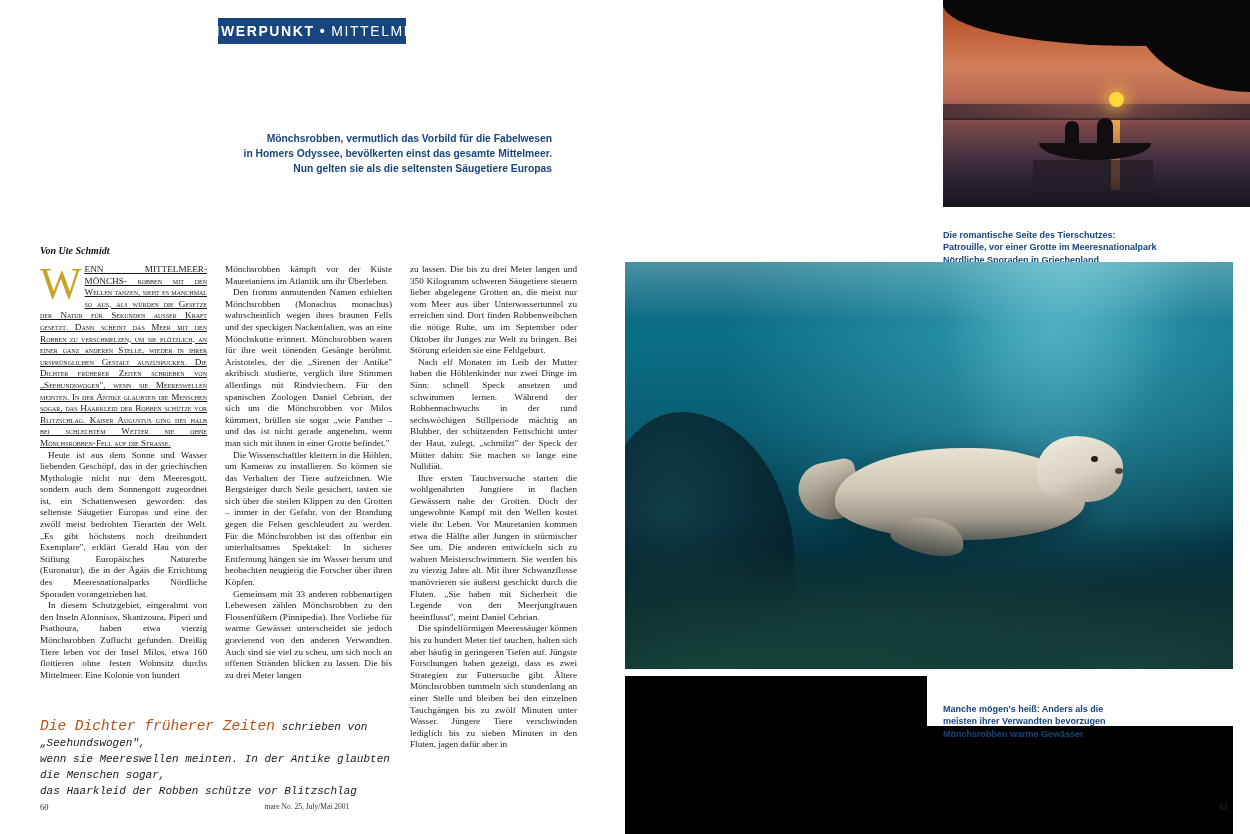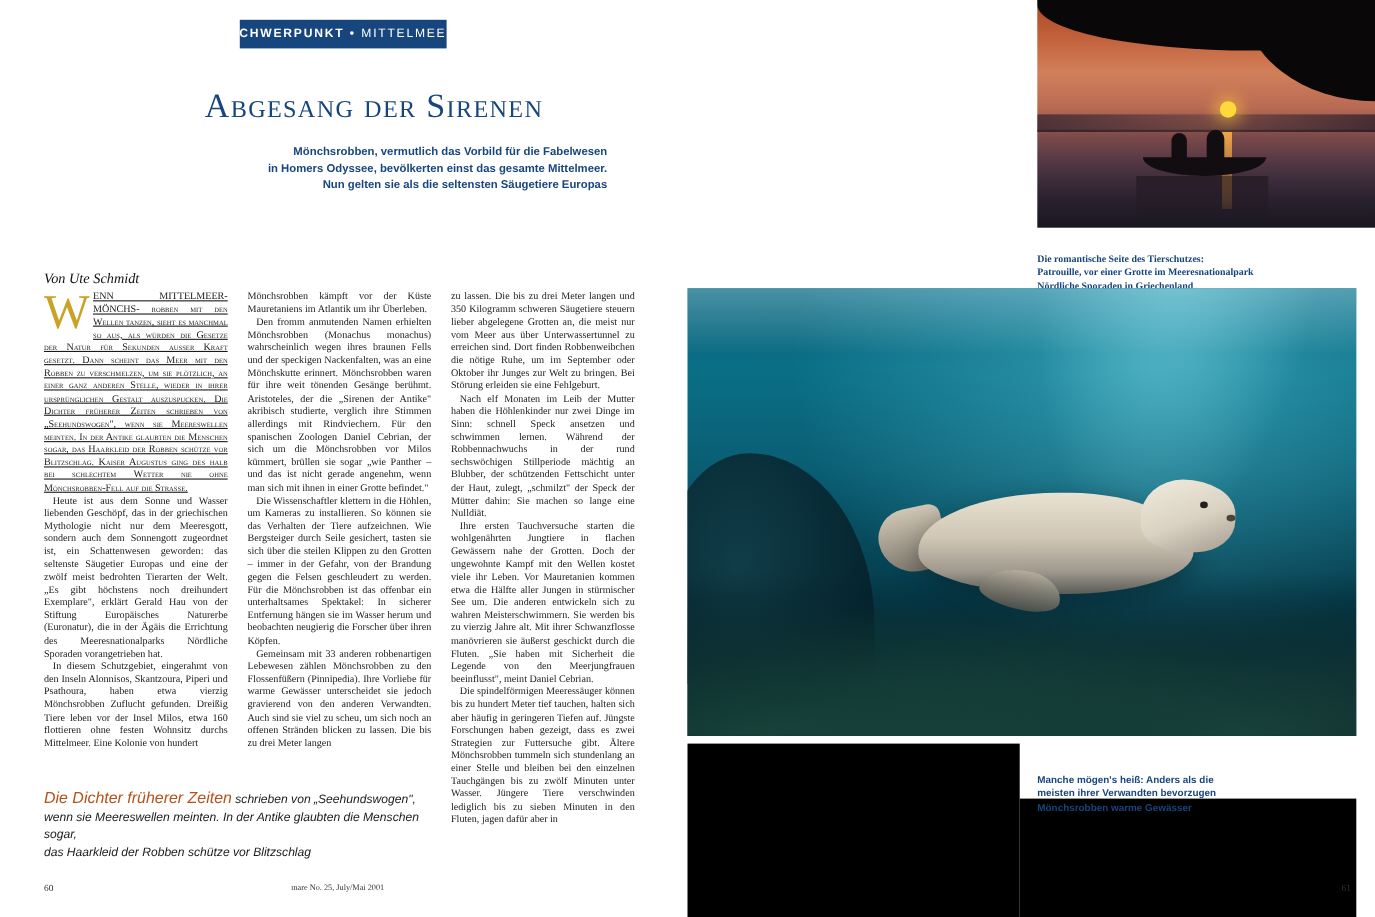--- a/index.html
+++ b/index.html
@@ -13,21 +13,21 @@
     position:relative;
   }
   .page { position:absolute; inset:0; }
 
   
   .left-page { position:absolute; left:0; top:0; width:614px; height:834px; background:#fff; }
 
   .kicker {
     position:absolute; left:218px; top:18px; width:188px; height:26px;
     background:#17457e; color:#fff;
-    font-size:11px; letter-spacing:1.6px; font-weight:bold;
+    font-size:14px; letter-spacing:1.6px; font-weight:bold;
     display:flex; align-items:center; justify-content:center;
     text-transform:uppercase;
   }
   .kicker .light { font-weight:normal; letter-spacing:1.6px; }
 
   .headline {
     position:absolute; left:150px; top:78px; width:380px;
     text-align:center;
     font-family:"Liberation Serif", serif;
     font-size:31px; letter-spacing:1.2px; color:#17457e;
@@ -35,21 +35,21 @@
     white-space:nowrap;
   }
   .standfirst {
     position:absolute; left:132px; top:116px; width:420px;
     text-align:center; color:#17457e;
     font-size:10.3px; line-height:15px; font-weight:bold;
   }
   .byline {
     position:absolute; left:40px; top:245px;
     font-family:"Liberation Serif", serif;
-    font-style:italic; font-size:13px; color:#111;
+    font-style:italic; font-size:10px; color:#111;font-weight:bold;
   }
 
   .cols { position:absolute; left:40px; top:264px; width:536px; }
   .col {
     position:absolute; top:0; width:167px;
     font-family:"Liberation Serif", serif;
     font-size:9.2px; line-height:11.6px; text-align:justify; color:#1a1a1a;
     hyphens:auto;
   }
   .col p { margin:0; text-indent:8px; }
@@ -63,21 +63,21 @@
     font-family:"Liberation Serif", serif;
     font-size:44px; line-height:34px;
     color:#c9a227;
     padding:2px 3px 0 0;
     margin-top:1px;
   }
   .smallcaps { font-variant:small-caps;text-decoration:underline; }
 
   .pullquote {
     position:absolute; left:40px; top:702px; width:352px;
-    font-family:Liberation Sans, sans-serif;
+    font-family:Liberation Mono, monospace;
     font-size:11px; line-height:16px; color:#1a1a1a;
   }
   .pullquote .hl {
     color:#b4521c; font-style:italic; font-size:14.5px;
   }
   .pullquote .rest { font-style:italic; }
 
   .folio-left {
     position:absolute; left:40px; top:802px;
     font-family:"Liberation Serif", serif; font-size:8.5px; color:#333;
@@ -138,21 +138,21 @@
     position:absolute; left:58px; bottom:15px; width:16px; height:27px;
     background:#120d10; border-radius:8px 8px 2px 2px;
   }
   .photo-top .reflect {
     position:absolute; left:90px; top:160px; width:120px; height:38px;
     background:linear-gradient(180deg,rgba(20,14,18,.5),rgba(20,14,18,0));
   }
 
   .cap-top {
     position:absolute; left:329px; top:216px; width:290px;
-    font-size:9px; line-height:12.5px; font-weight:bold; color:#17457e;font-family:Liberation Serif, serif;
+    font-size:9px; line-height:12.5px; font-weight:bold; color:#17457e;
   }
 
   
   .photo-main {
     position:absolute; left:11px; top:262px; width:608px; height:407px;
     overflow:hidden;
     background:
       radial-gradient(ellipse at 70% 18%, rgba(80,190,210,.55) 0%, rgba(10,70,95,0) 55%),
       linear-gradient(180deg,#0d5f7a 0%,#0a6f86 18%,#0a5e74 40%,#064354 62%,#042f3d 82%,#02202b 100%);
   }
@@ -234,21 +234,20 @@
 <div class="page">
 
   <div class="left-page">
 
     <div class="kicker">
       <span>Schwerpunkt</span>
       <span style="margin:0 5px">•</span>
       <span class="light">MITTELMEER</span>
     </div>
 
-    <div class="headline">Abgesang der Sirenen</div>
 
     <div class="standfirst" style="white-space:pre-line;text-align:right;">
       <span>Mönchsrobben, vermutlich das Vorbild für die Fabelwesen
 in Homers Odyssee, bevölkerten einst das gesamte Mittelmeer.
 Nun gelten sie als die seltensten Säugetiere Europas</span>
     </div>
 
     <div class="byline">Von Ute Schmidt</div>
 
     <div class="cols">

